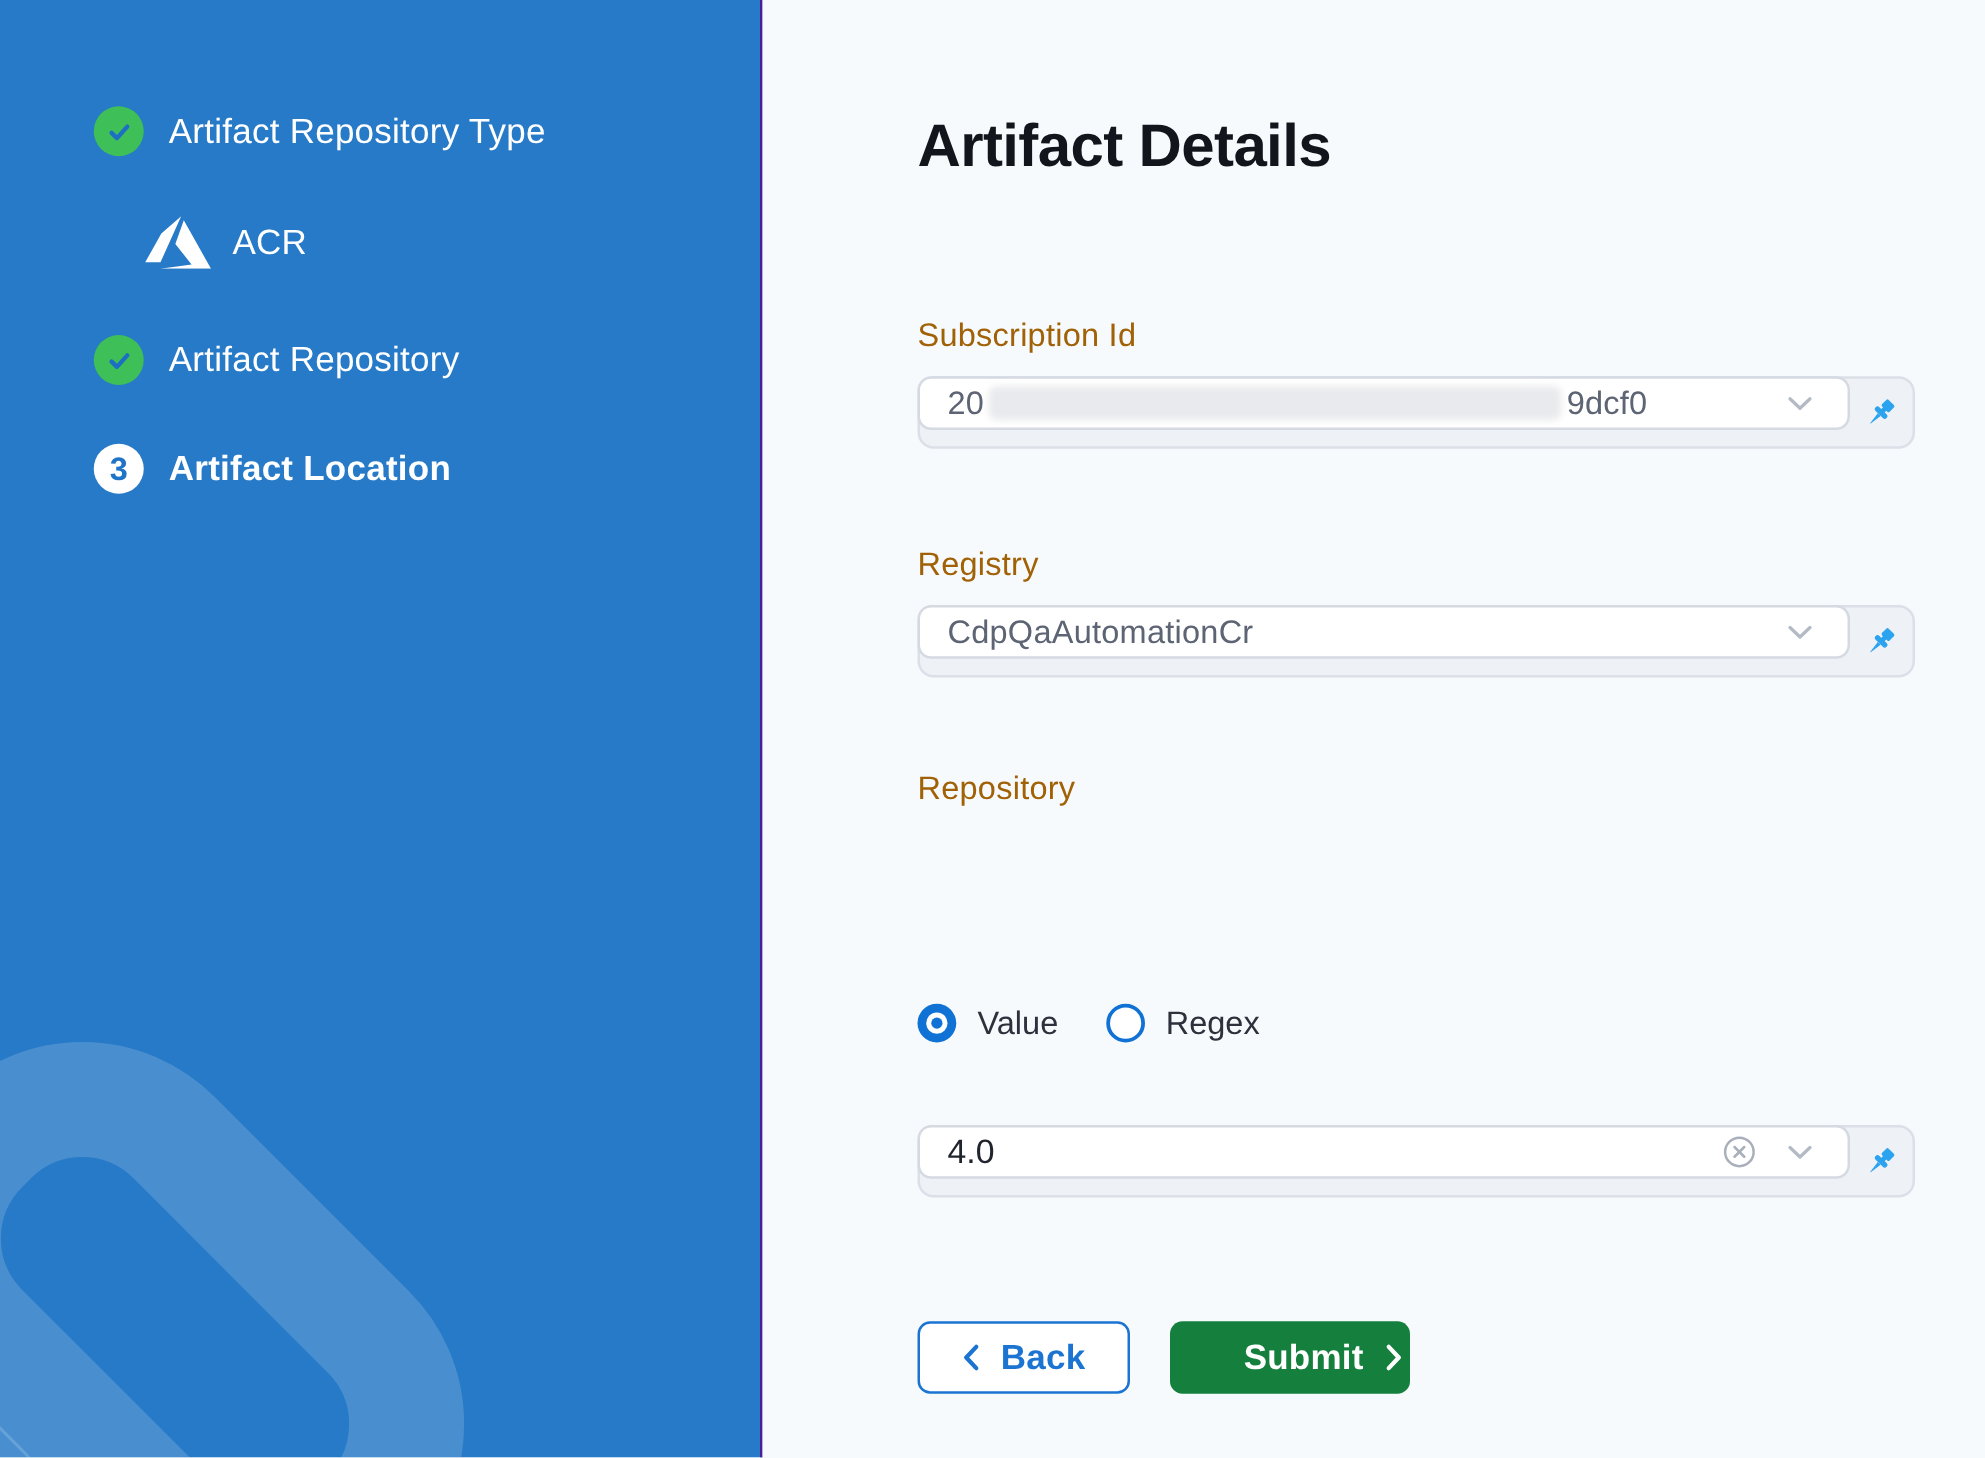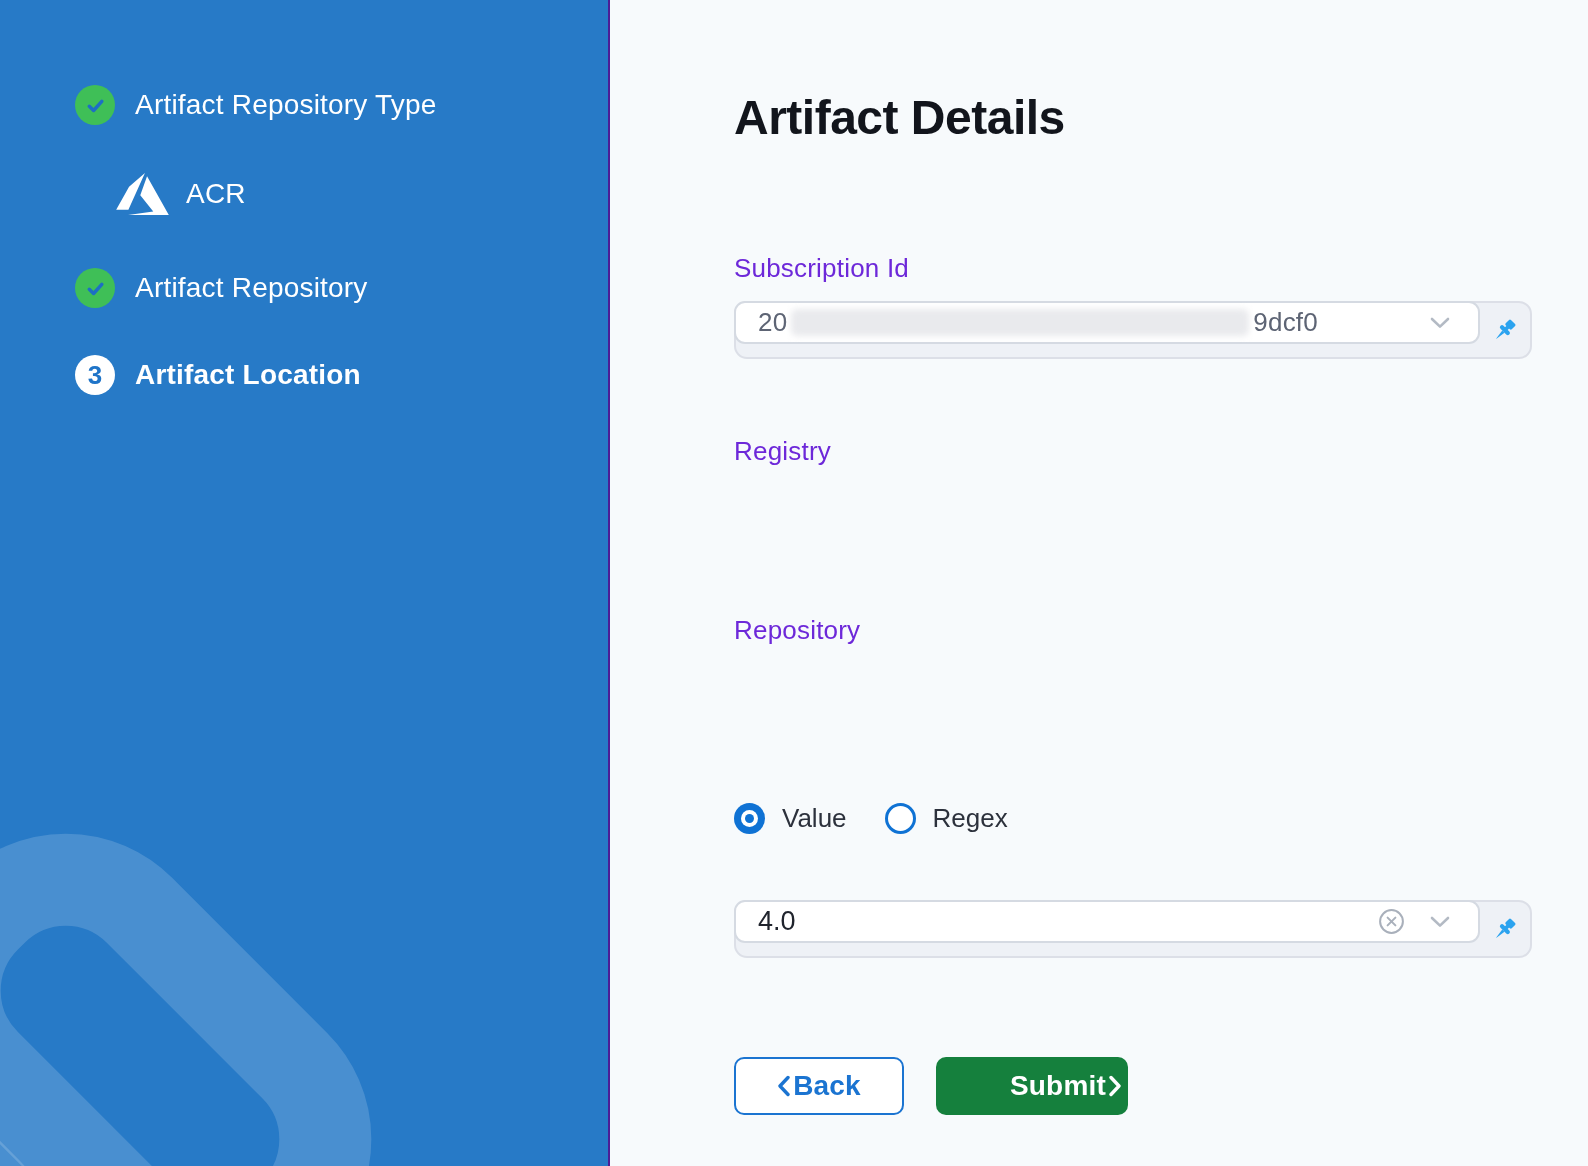--- a/index.html
+++ b/index.html
@@ -37,21 +37,21 @@
   .panel{position:absolute;left:610px;top:0;right:0;height:100%;background:#f7fafc;}
   .page-title{
     position:absolute;left:124px;top:92px;margin:0;
     font-size:48px;line-height:52px;font-weight:800;color:#12151c;letter-spacing:-.5px;text-align:center;
   }
   .group{position:absolute;left:124px;width:798px;}
   .g-sub{top:252px;}
   .g-reg{top:435px;}
   .g-repo{top:614px;}
   .g-tag{top:884px;}
-  .field-label{font-size:26px;color:#6d28d9;line-height:33px;letter-spacing:.2px;}
+  .field-label{font-size:26px;color:#a16207;line-height:33px;letter-spacing:.2px;}
   .field-wrap{
     position:relative;margin-top:16px;height:58px;box-sizing:border-box;
     border:2px solid #dcdfe7;border-radius:13px;background:#eef1f6;
   }
   .field-box{
     position:absolute;left:-2px;top:-2px;height:43px;width:746px;box-sizing:border-box;
     background:#ffffff;border:2px solid #d5dae2;border-radius:11px;
     display:flex;align-items:center;padding:0 22px;
   }
   .val{font-size:26px;color:#5d6474;letter-spacing:.2px;white-space:nowrap;}
@@ -75,21 +75,21 @@
   .radio-on{width:31px;height:31px;border-radius:50%;background:#0f72d4;display:flex;align-items:center;justify-content:center;flex:none;cursor:pointer;}
   .radio-mid{width:17px;height:17px;border-radius:50%;background:#ffffff;display:flex;align-items:center;justify-content:center;}
   .radio-dot{width:9px;height:9px;border-radius:50%;background:#0f72d4;}
   .radio-off{width:31px;height:31px;border-radius:50%;border:3px solid #0f72d4;background:#ffffff;box-sizing:border-box;flex:none;cursor:pointer;}
   .radio-label{font-size:26px;color:#2c313c;margin-left:17px;}
   .radio-gap{margin-left:38px;}
   
   .btn{
     position:absolute;top:1057px;height:58px;border-radius:10px;box-sizing:border-box;
     font-family:inherit;font-size:28px;font-weight:700;letter-spacing:.2px;
-    display:flex;align-items:center;justify-content:center;gap:3px;cursor:pointer;
+    display:flex;align-items:center;justify-content:center;gap:18px;cursor:pointer;
   }
   .btn-back{left:124px;width:170px;background:#ffffff;border:2.5px solid #1b74d1;color:#1b74d1;}
   .btn-submit{left:326px;width:192px;background:#15803d;border:none;color:#ffffff;justify-content:flex-end;}
 </style>
 </head>
 <body>
 
 <div class="app">
 
   <aside class="sidebar">
@@ -154,66 +154,86 @@
               <rect x="6.5" y="9.6" width="11" height="3.8" rx="1.9"></rect>
               <path d="M10.6 13.4 L13.4 13.4 L12.25 21.9 Q12 22.9 11.75 21.9 Z"></path>
             </g>
           </svg>
         </button>
       </div>
     </div>
 
     <div class="group g-reg">
       <div class="field-label">Registry</div>
-    </div>
-
-    <div class="group g-repo">
-      <div class="field-label">Repository</div>
-    </div>
-
-    <div class="radio-row">
-      <span class="radio-on">
-        <span class="radio-mid">
-            <span class="radio-dot"></span>
-          </span>
-      </span>
-      <span class="radio-label">Value</span>
-      <span class="radio-off radio-gap"></span>
-      <span class="radio-label">Regex</span>
-    </div>
-
-    <div class="group g-tag">
       <div class="field-wrap">
         <div class="field-box">
-          <input class="tag-input" type="text" value="4.0" style="">
-          <button class="clear-btn">
-            <svg width="27" height="27" viewBox="0 0 27 27" fill="none">
-              <circle cx="13.5" cy="13.5" r="11.4" stroke="#a9b0bb" stroke-width="2"></circle>
-              <path d="M9.6 9.6 L17.4 17.4 M17.4 9.6 L9.6 17.4" stroke="#a9b0bb" stroke-width="2" stroke-linecap="round"></path>
-            </svg>
-          </button>
+          <span class="val">CdpQaAutomationCr</span>
           <span class="chev">
             <svg width="20" height="12" viewBox="0 0 20 12" fill="none">
               <path d="M2 2 L10 9.6 L18 2" stroke="#b3bac4" stroke-width="2.6" stroke-linecap="round" stroke-linejoin="round"></path>
             </svg>
           </span>
         </div>
         <button class="pin-btn">
           <svg width="27" height="27" viewBox="0 0 24 24" fill="#2ba3ef">
             <g transform="rotate(45 12 12)">
               <rect x="8.2" y="1.3" width="7.6" height="6.6" rx="1.2"></rect>
               <rect x="10.3" y="7" width="3.4" height="3.4"></rect>
               <rect x="6.5" y="9.6" width="11" height="3.8" rx="1.9"></rect>
               <path d="M10.6 13.4 L13.4 13.4 L12.25 21.9 Q12 22.9 11.75 21.9 Z"></path>
             </g>
           </svg>
         </button>
       </div>
     </div>
 
+    <div class="group g-repo">
+      <div class="field-label">Repository</div>
+    </div>
+
+    <div class="radio-row">
+      <span class="radio-on">
+        <span class="radio-mid">
+            <span class="radio-dot"></span>
+          </span>
+      </span>
+      <span class="radio-label">Value</span>
+      <span class="radio-off radio-gap"></span>
+      <span class="radio-label">Regex</span>
+    </div>
+
+    <div class="group g-tag">
+      <div class="field-wrap">
+        <div class="field-box">
+          <input class="tag-input" type="text" value="4.0" style="">
+          <button class="clear-btn">
+            <svg width="27" height="27" viewBox="0 0 27 27" fill="none">
+              <circle cx="13.5" cy="13.5" r="11.4" stroke="#a9b0bb" stroke-width="2"></circle>
+              <path d="M9.6 9.6 L17.4 17.4 M17.4 9.6 L9.6 17.4" stroke="#a9b0bb" stroke-width="2" stroke-linecap="round"></path>
+            </svg>
+          </button>
+          <span class="chev">
+            <svg width="20" height="12" viewBox="0 0 20 12" fill="none">
+              <path d="M2 2 L10 9.6 L18 2" stroke="#b3bac4" stroke-width="2.6" stroke-linecap="round" stroke-linejoin="round"></path>
+            </svg>
+          </span>
+        </div>
+        <button class="pin-btn">
+          <svg width="27" height="27" viewBox="0 0 24 24" fill="#2ba3ef">
+            <g transform="rotate(45 12 12)">
+              <rect x="8.2" y="1.3" width="7.6" height="6.6" rx="1.2"></rect>
+              <rect x="10.3" y="7" width="3.4" height="3.4"></rect>
+              <rect x="6.5" y="9.6" width="11" height="3.8" rx="1.9"></rect>
+              <path d="M10.6 13.4 L13.4 13.4 L12.25 21.9 Q12 22.9 11.75 21.9 Z"></path>
+            </g>
+          </svg>
+        </button>
+      </div>
+    </div>
+
     <button class="btn btn-back">
       <svg width="13" height="22" viewBox="0 0 13 22" fill="none">
         <path d="M11 2.5 L3 11 L11 19.5" stroke="#1b74d1" stroke-width="3.4" stroke-linecap="round" stroke-linejoin="round"></path>
       </svg>
       <span>Back</span>
     </button>
 
     <button class="btn btn-submit">
       <span>Submit</span>
       <svg width="13" height="22" viewBox="0 0 13 22" fill="none">

